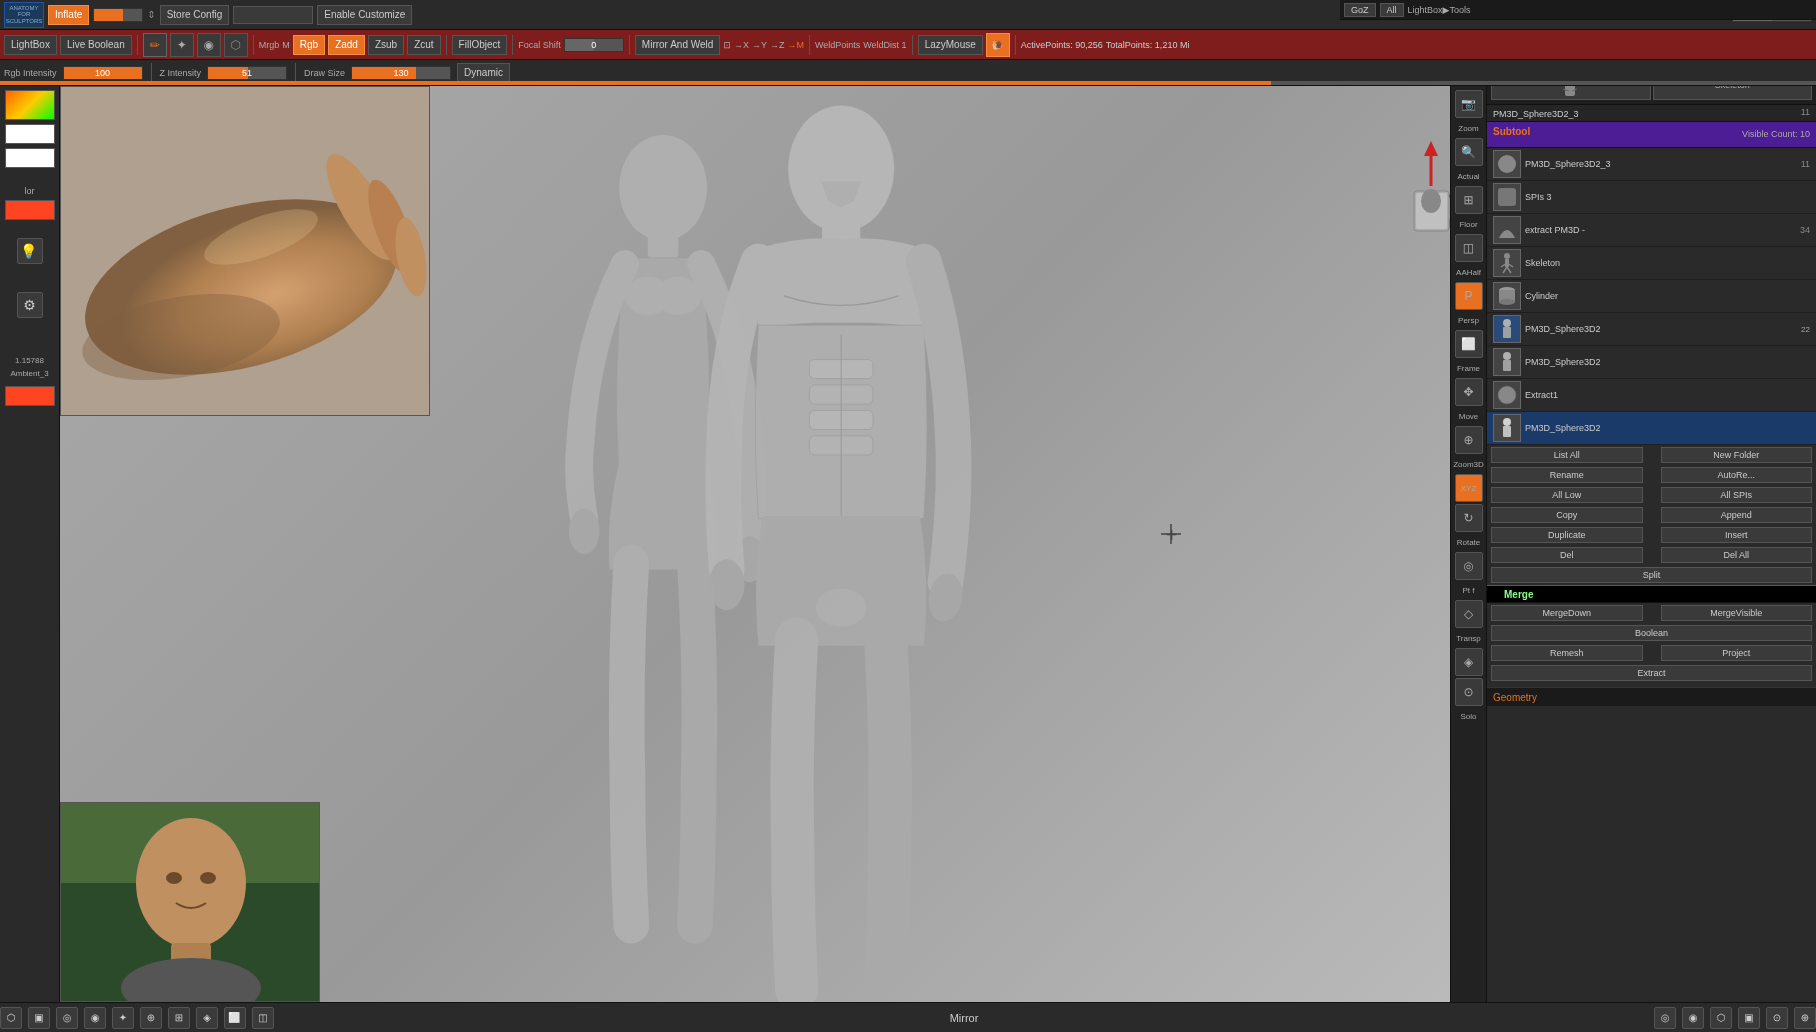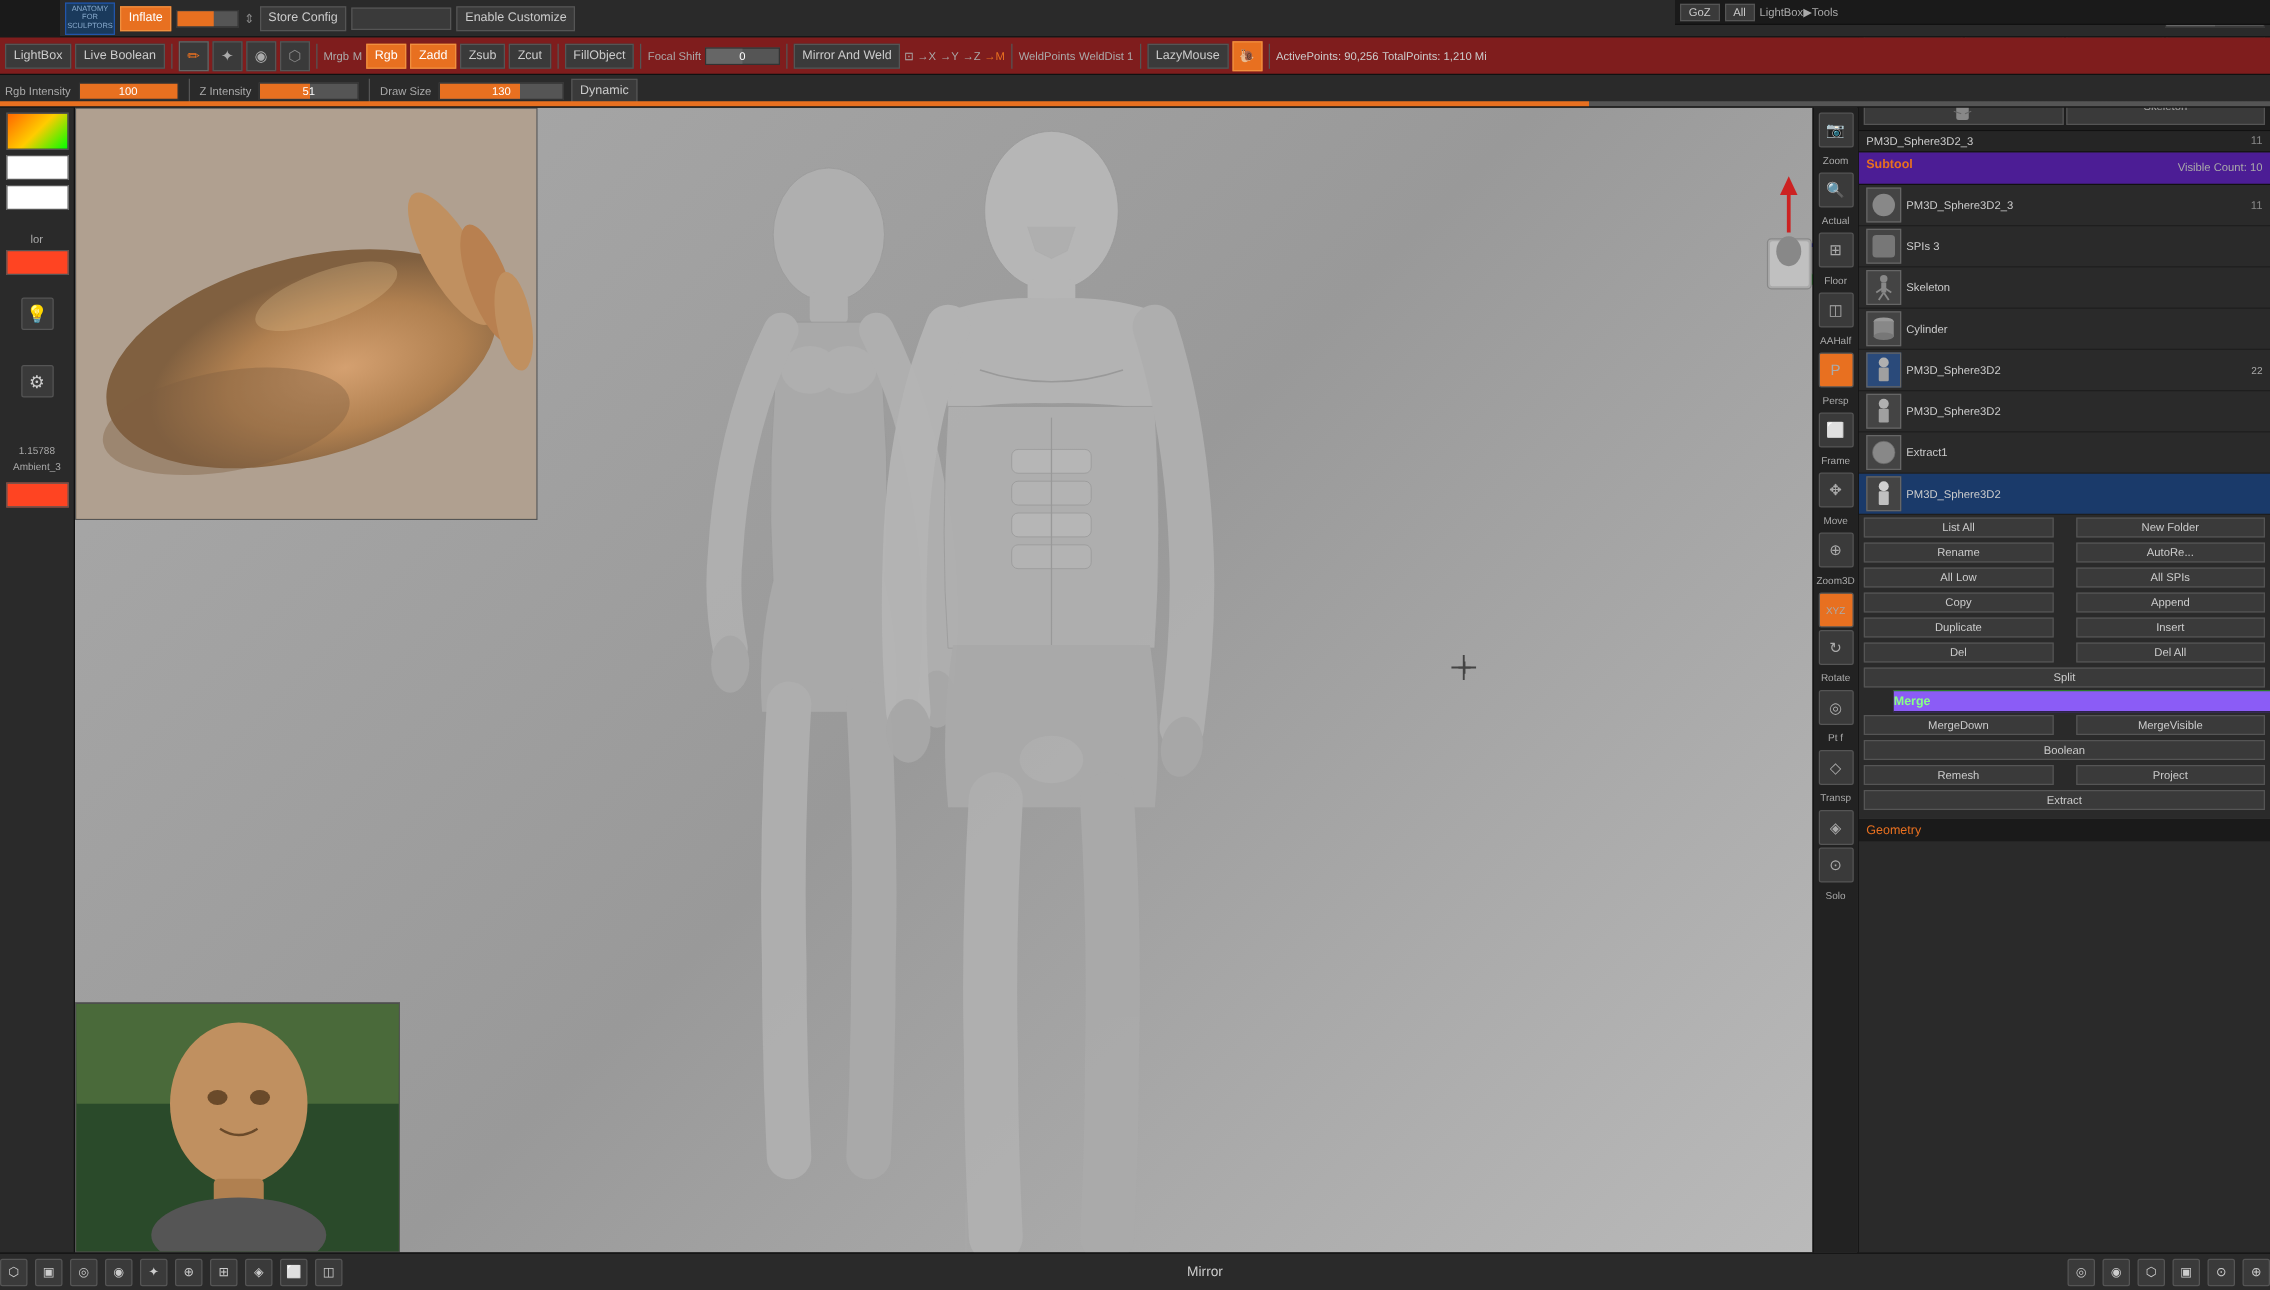--- a/index.html
+++ b/index.html
@@ -19,21 +19,20 @@
       position: absolute;
       top: 0; left: 0; right: 0;
       height: 30px;
       background: #2a2a2a;
       display: flex;
       align-items: center;
       padding: 0 4px;
       gap: 4px;
       z-index: 100;
       border-bottom: 1px solid #111;
-      margin-left: 48px;
     }
     .toolbar-logo {
       width: 40px;
       height: 26px;
       background: #1a3a5c;
       border: 1px solid #2255aa;
       display: flex;
       align-items: center;
       justify-content: center;
       font-size: 7px;
@@ -786,20 +785,29 @@
     <div class="subtool-item">
       <div class="subtool-thumb">
         <svg width="24" height="24" viewBox="0 0 24 24">
             <rect x="3" y="3" width="18" height="18" rx="3" fill="#777"></rect>
           </svg>
       </div>
       <span class="subtool-name">SPIs 3</span>
       <span class="subtool-num"></span>
     </div>
 
+    <div class="subtool-item">
+      <div class="subtool-thumb">
+        <svg width="24" height="24" viewBox="0 0 24 24">
+            <path d="M4 20 Q12 4 20 20 Z" fill="#888"></path>
+          </svg>
+      </div>
+      <span class="subtool-name">extract PM3D -</span>
+      <span class="subtool-num">34</span>
+    </div>
 
     <div class="subtool-item">
       <div class="subtool-thumb">
         <svg width="24" height="24" viewBox="0 0 24 24">
           <circle cx="12" cy="5" r="3" fill="#888"></circle>
           <rect x="10" y="8" width="4" height="8" fill="#888"></rect>
           <line x1="12" y1="12" x2="6" y2="16" stroke="#888" stroke-width="1.5"></line>
           <line x1="12" y1="12" x2="18" y2="16" stroke="#888" stroke-width="1.5"></line>
           <line x1="12" y1="16" x2="8" y2="22" stroke="#888" stroke-width="1.5"></line>
           <line x1="12" y1="16" x2="16" y2="22" stroke="#888" stroke-width="1.5"></line>
@@ -888,21 +896,21 @@
 
   <div class="action-btn-row">
     <button class="action-btn">Del</button>
     <button class="action-btn">Del All</button>
   </div>
 
   <div class="action-btn-row">
     <button class="action-btn">Split</button>
   </div>
 
-  <div style="padding:2px 0;background:#8b5cf6;border-bottom:1px solid #111;border-top:1px solid #2a7a2a;margin-left:28px;">
+  <div style="padding:2px 17px;background:#000000;border-bottom:1px solid #111;border-top:1px solid #2a7a2a;">
     <span style="font-size:10px;color:#88ff88;font-weight:bold;">Merge</span>
   </div>
 
   <div class="action-btn-row">
     <button class="action-btn">MergeDown</button>
     <button class="action-btn">MergeVisible</button>
   </div>
 
   <div class="action-btn-row">
     <button class="action-btn">Boolean</button>

